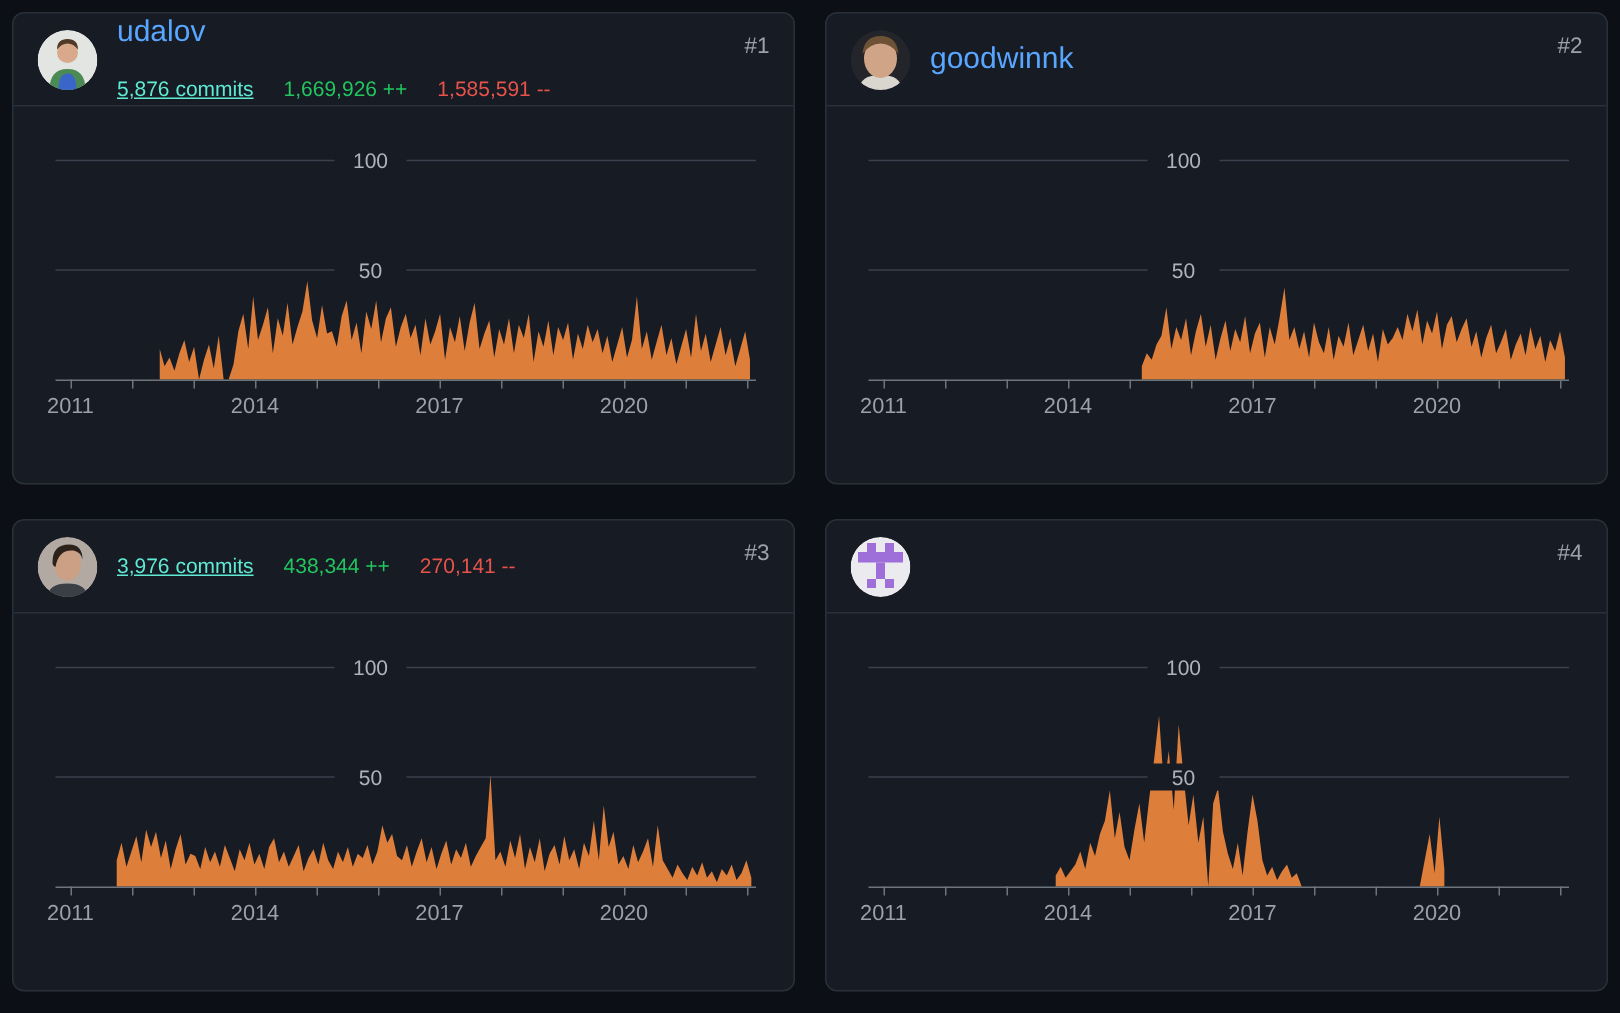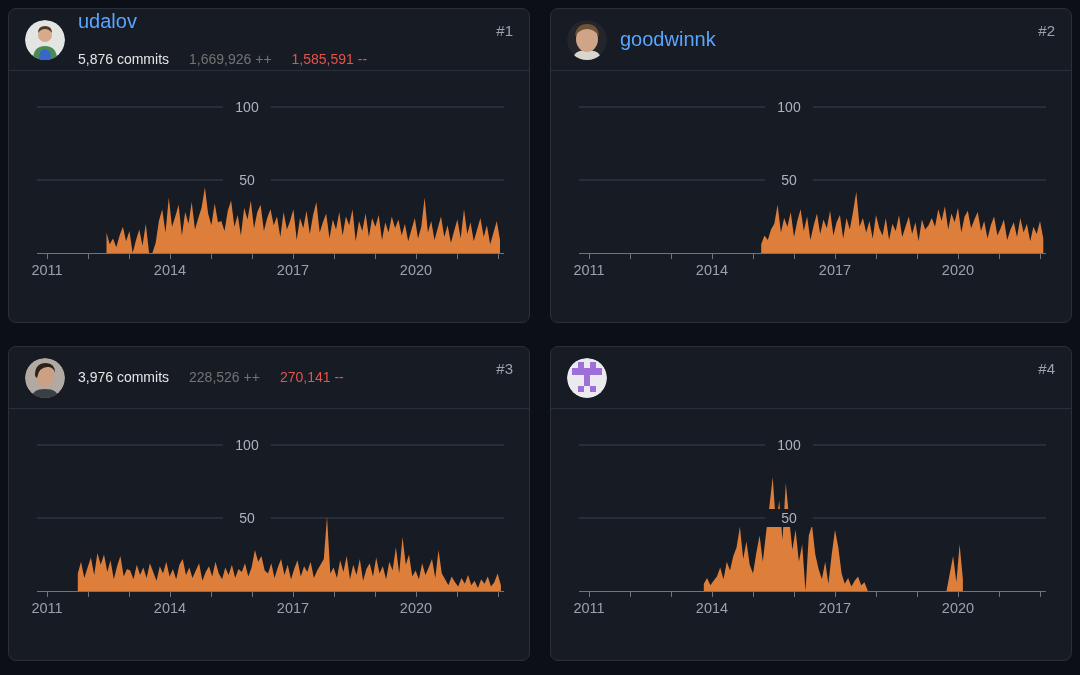--- a/index.html
+++ b/index.html
@@ -33,22 +33,22 @@
     border-radius:50%;overflow:hidden;
     margin-right:13px;
   }
   .avatar svg{display:block;}
   .id-block{display:flex;flex-direction:column;justify-content:center;gap:19px;}
   .username{
     color:#58a6ff;font-size:20px;line-height:1.05;
     text-decoration:none;font-weight:400;
   }
   .stats{display:flex;gap:20px;font-size:14px;line-height:1.2;white-space:nowrap;}
-  .commits{color:#e5e5e5;}
-  .additions{color:#737373;}
+  .commits{color:#5eead4;text-decoration:underline;}
+  .additions{color:#22c55e;}
   .deletions{color:#e5534b;}
   .rank{
     margin-left:auto;align-self:flex-start;
     padding-top:3px;
     color:#9aa3ab;font-size:15px;
   }
   .chart-wrap{height:250px;}
   svg.commit-chart{display:block;font-family:"Liberation Sans", sans-serif;}
 </style>
 </head>
@@ -158,21 +158,21 @@
         <svg viewBox="0 0 40 40" width="40" height="40">
           <circle cx="20" cy="20" r="20" fill="#b3a9a3"></circle>
           <path d="M7 40 Q7 31 20 31 Q33 31 33 40 Z" fill="#3a3f46"></path>
           <ellipse cx="20" cy="18" rx="9" ry="11" fill="#cba084"></ellipse>
           <path d="M10 17 Q10 5 21 5 Q30 5 30 15 Q29 10 24 9 Q14 8 12 20 Q10 19 10 17 Z" fill="#2c2219"></path>
         </svg>
       </span>
       <div class="id-block">
         <div class="stats">
           <span class="commits">3,976 commits</span>
-          <span class="additions">228,526 ++</span>
+          <span class="additions">438,344 ++</span>
           <span class="deletions">270,141 --</span>
         </div>
       </div>
       <span class="rank">#3</span>
     </header>
     <div class="chart-wrap">
       <svg class="commit-chart" width="520" height="250">
           <line x1="28" x2="495" y1="109" y2="109" stroke="#3b414c" stroke-width="1"></line>
           <line x1="28" x2="495" y1="36" y2="36" stroke="#3b414c" stroke-width="1"></line>
           <path d="M68.8 182 L68.8 164.5 L72.0 152.8 L75.3 168.9 L78.6 158.6 L81.9 148.4 L85.2 165.9 L88.4 144.0 L91.7 155.7 L95.0 145.5 L98.3 163.0 L101.5 151.3 L104.8 170.3 L108.1 157.2 L111.4 147.0 L114.7 167.4 L118.0 160.1 L121.2 161.6 L124.5 170.3 L127.8 155.7 L131.1 165.9 L134.3 158.6 L137.6 168.9 L140.9 154.3 L144.2 163.0 L147.5 171.8 L150.8 157.2 L154.0 164.5 L157.3 152.8 L160.6 167.4 L163.9 160.1 L167.2 170.3 L170.4 155.7 L173.7 149.9 L177.0 165.9 L180.3 158.6 L183.5 168.9 L186.8 161.6 L190.1 154.3 L193.4 171.8 L196.7 163.0 L200.0 157.2 L203.2 167.4 L206.5 152.8 L209.8 164.5 L213.1 170.3 L216.3 158.6 L219.6 165.9 L222.9 155.7 L226.2 168.9 L229.5 160.1 L232.8 163.0 L236.0 154.3 L239.3 167.4 L242.6 158.6 L245.9 141.1 L249.2 152.8 L252.4 147.0 L255.7 161.6 L259.0 164.5 L262.3 154.3 L265.5 168.9 L268.8 158.6 L272.1 149.9 L275.4 165.9 L278.7 155.7 L282.0 170.3 L285.2 160.1 L288.5 151.3 L291.8 167.4 L295.1 157.2 L298.3 163.0 L301.6 152.8 L304.9 168.9 L308.2 161.6 L311.5 155.7 L314.8 149.9 L318.0 107.5 L321.3 164.5 L324.6 158.6 L327.9 168.9 L331.2 151.3 L334.4 163.0 L337.7 147.0 L341.0 170.3 L344.3 155.7 L347.5 165.9 L350.8 149.9 L354.1 171.8 L357.4 160.1 L360.7 154.3 L364.0 167.4 L367.2 148.4 L370.5 164.5 L373.8 157.2 L377.1 170.3 L380.3 152.8 L383.6 161.6 L386.9 138.2 L390.2 164.5 L393.5 128.0 L396.8 155.7 L400.0 145.5 L403.3 167.4 L406.6 161.6 L409.9 170.3 L413.2 154.3 L416.4 165.9 L419.7 158.6 L423.0 149.9 L426.3 168.9 L429.5 141.1 L432.8 164.5 L436.1 170.3 L439.4 176.2 L442.7 167.4 L446.0 173.2 L449.2 177.6 L452.5 168.9 L455.8 174.7 L459.1 165.9 L462.3 176.2 L465.6 171.8 L468.9 179.1 L472.2 170.3 L475.5 174.7 L478.8 167.4 L482.0 177.6 L485.3 173.2 L488.6 164.5 L491.9 176.2 L491.9 182 Z" fill="#de7e3b"></path>

